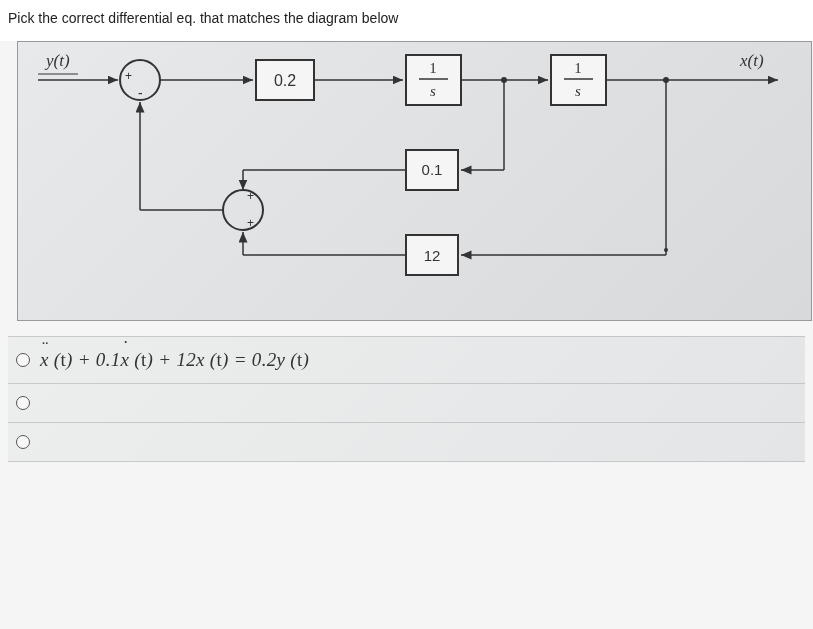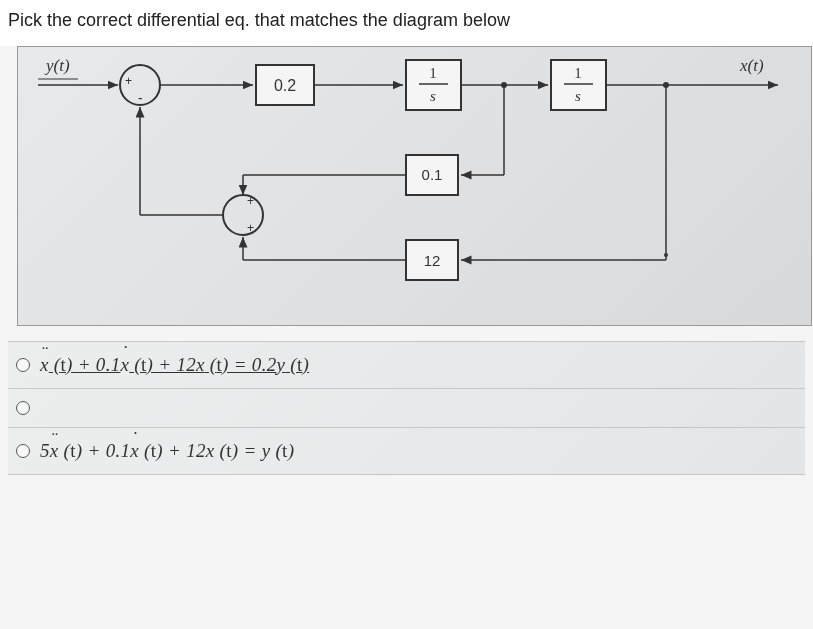--- a/index.html
+++ b/index.html
@@ -5,21 +5,21 @@
   * { box-sizing: border-box; margin: 0; padding: 0; }
   body {
     font-family: Arial, sans-serif;
     background: #f5f5f5;
     width: 813px;
     height: 629px;
     position: relative;
   }
   .prompt {
     padding: 10px 8px 15px 8px;
-    font-size: 18px;
+    font-size: 14px;
     color: #222;
     background: #fff;
   }
   .diagram-area {
     background: linear-gradient(135deg, #e8e9ea 0%, #e0e1e2 50%, #d8d9da 100%);
     border: 1px solid #999;
     margin: 0 17px;
     width: 795px;
     height: 280px;
     position: relative;
@@ -33,21 +33,21 @@
     padding: 12px 8px;
     border-bottom: 1px solid rgba(150,150,150,0.4);
     display: flex;
     align-items: center;
     background: linear-gradient(135deg, #eceded 0%, #e4e5e6 100%);
     font-family: "Times New Roman", serif;
     font-size: 19px;
     font-style: italic;
     color: #333;
   }
-  .option-row:first-child { border-top: 1px solid rgba(150,150,150,0.4); text-decoration: underline; }
+  .option-row:first-child { border-top: 1px solid rgba(150,150,150,0.4); }
   .radio {
     width: 14px; height: 14px; border: 1.5px solid #555; border-radius: 50%;
     margin-right: 10px; flex-shrink: 0; background: #f8f8f8;
   }
   .eq { letter-spacing: 0.3px; }
   .eq .up { font-style: normal; }
   .accented { position: relative; display: inline-block; }
   .dd::before { content: "¨"; position: absolute; top: -12px; left: 2px; font-style: normal; }
   .d::before  { content: "˙"; position: absolute; top: -12px; left: 2px; font-style: normal; }
 </style>
@@ -132,17 +132,14 @@
     <span class="radio"></span>
     <span class="eq">
       <span class="accented dd">x</span> (<span class="up">t</span>) + 0.1<span class="accented d">x</span> (<span class="up">t</span>) + 12<span>x</span> (<span class="up">t</span>) = 0.2<span>y</span> (<span class="up">t</span>)
     </span>
   </div>
   <div class="option-row">
     <span class="radio"></span>
   </div>
   <div class="option-row">
     <span class="radio"></span>
-    <span class="eq">
-      5<span class="accented dd">x</span> (<span class="up">t</span>) + 0.1<span class="accented d">x</span> (<span class="up">t</span>) + 12<span>x</span> (<span class="up">t</span>) = <span>y</span> (<span class="up">t</span>)
-    </span>
   </div>
 </div>
 
 </body></html>

